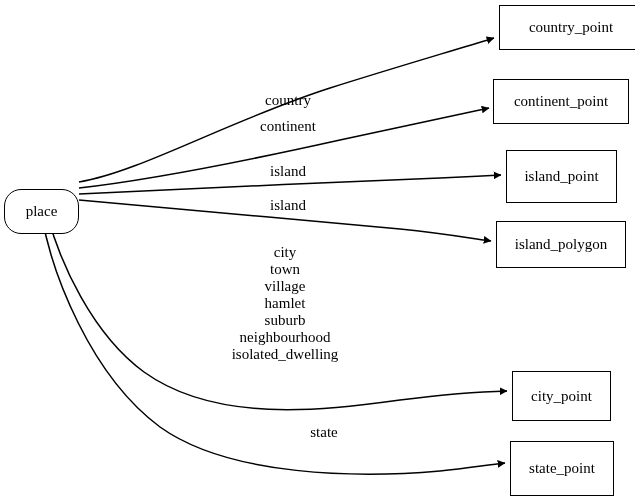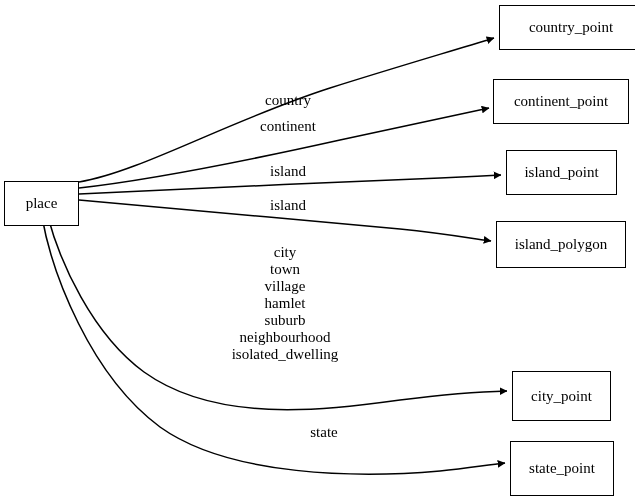--- a/index.html
+++ b/index.html
@@ -66,33 +66,33 @@
 
     <path d="M 79,194 C 170,190 330,182 440,178 C 463,177 480,176 501,175" fill="none" stroke="#000000" stroke-width="1.5" marker-end="url(#arrow)"></path>
 
     <path d="M 79,200 C 160,207 300,220 400,229 C 440,233 470,238 491,241" fill="none" stroke="#000000" stroke-width="1.5" marker-end="url(#arrow)"></path>
 
     <path d="M 48,217 C 60,262 92,334 144,372 C 215,423 320,411 400,400 C 440,395 470,392 507,391" fill="none" stroke="#000000" stroke-width="1.5" marker-end="url(#arrow)"></path>
 
     <path d="M 42,217 C 52,273 90,375 160,427 C 230,477 360,478 440,471 C 468,468 487,465 505,463" fill="none" stroke="#000000" stroke-width="1.5" marker-end="url(#arrow)"></path>
   </svg>
 
-  <div class="node-box" style="left:4px; top:181px; width:75px; height:45px;">
+  <div class="node-box" style="left:4px; top:189px; width:75px; height:45px;border-radius:17px;">
     <span>place</span>
   </div>
 
   <div class="node-box" style="left:499px; top:5px; width:144px; height:45px;">
     <span>country_point</span>
   </div>
 
   <div class="node-box" style="left:493px; top:79px; width:136px; height:45px;">
     <span>continent_point</span>
   </div>
 
-  <div class="node-box" style="left:506px; top:150px; width:111px; height:45px;">
+  <div class="node-box" style="left:506px; top:150px; width:111px; height:53px;">
     <span>island_point</span>
   </div>
 
   <div class="node-box" style="left:496px; top:221px; width:130px; height:47px;">
     <span>island_polygon</span>
   </div>
 
   <div class="node-box" style="left:512px; top:371px; width:99px; height:50px;">
     <span>city_point</span>
   </div>

